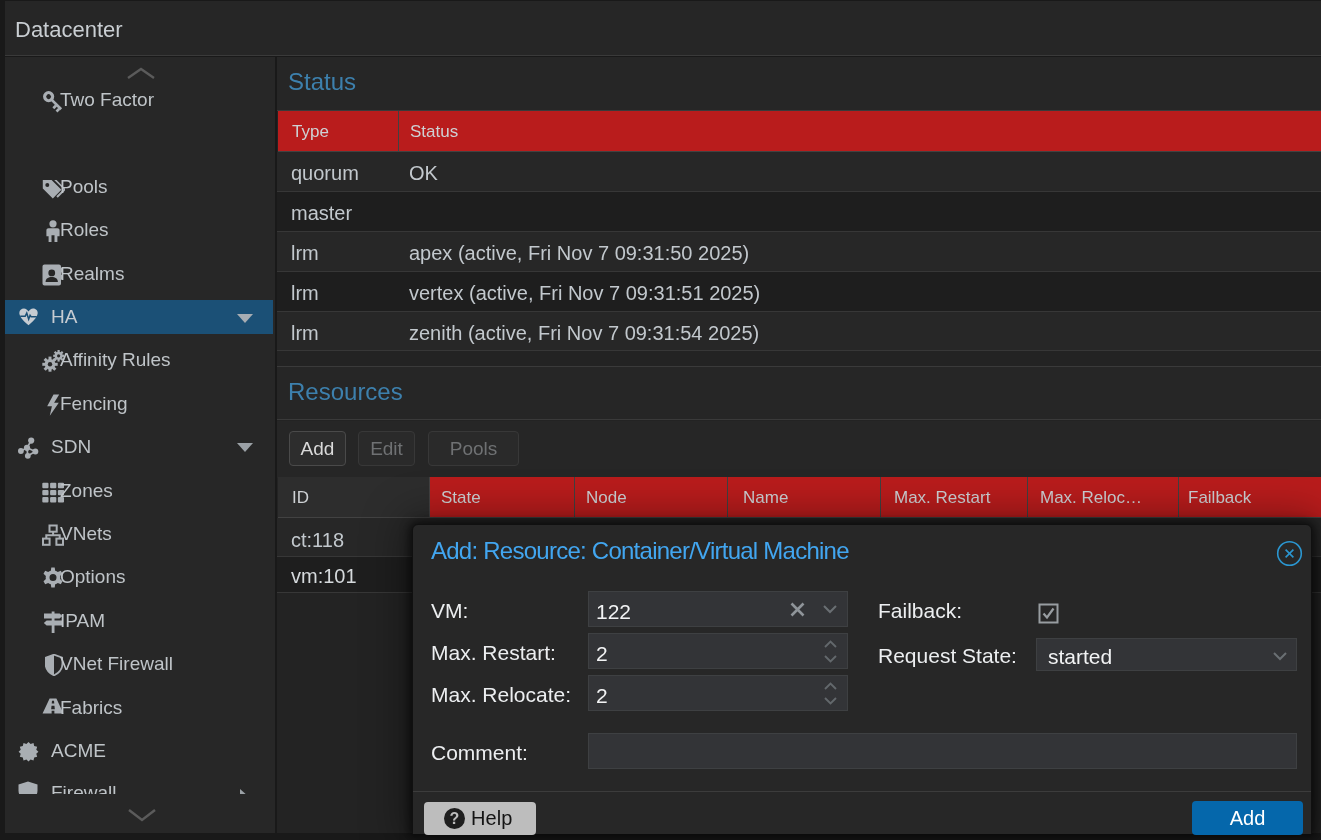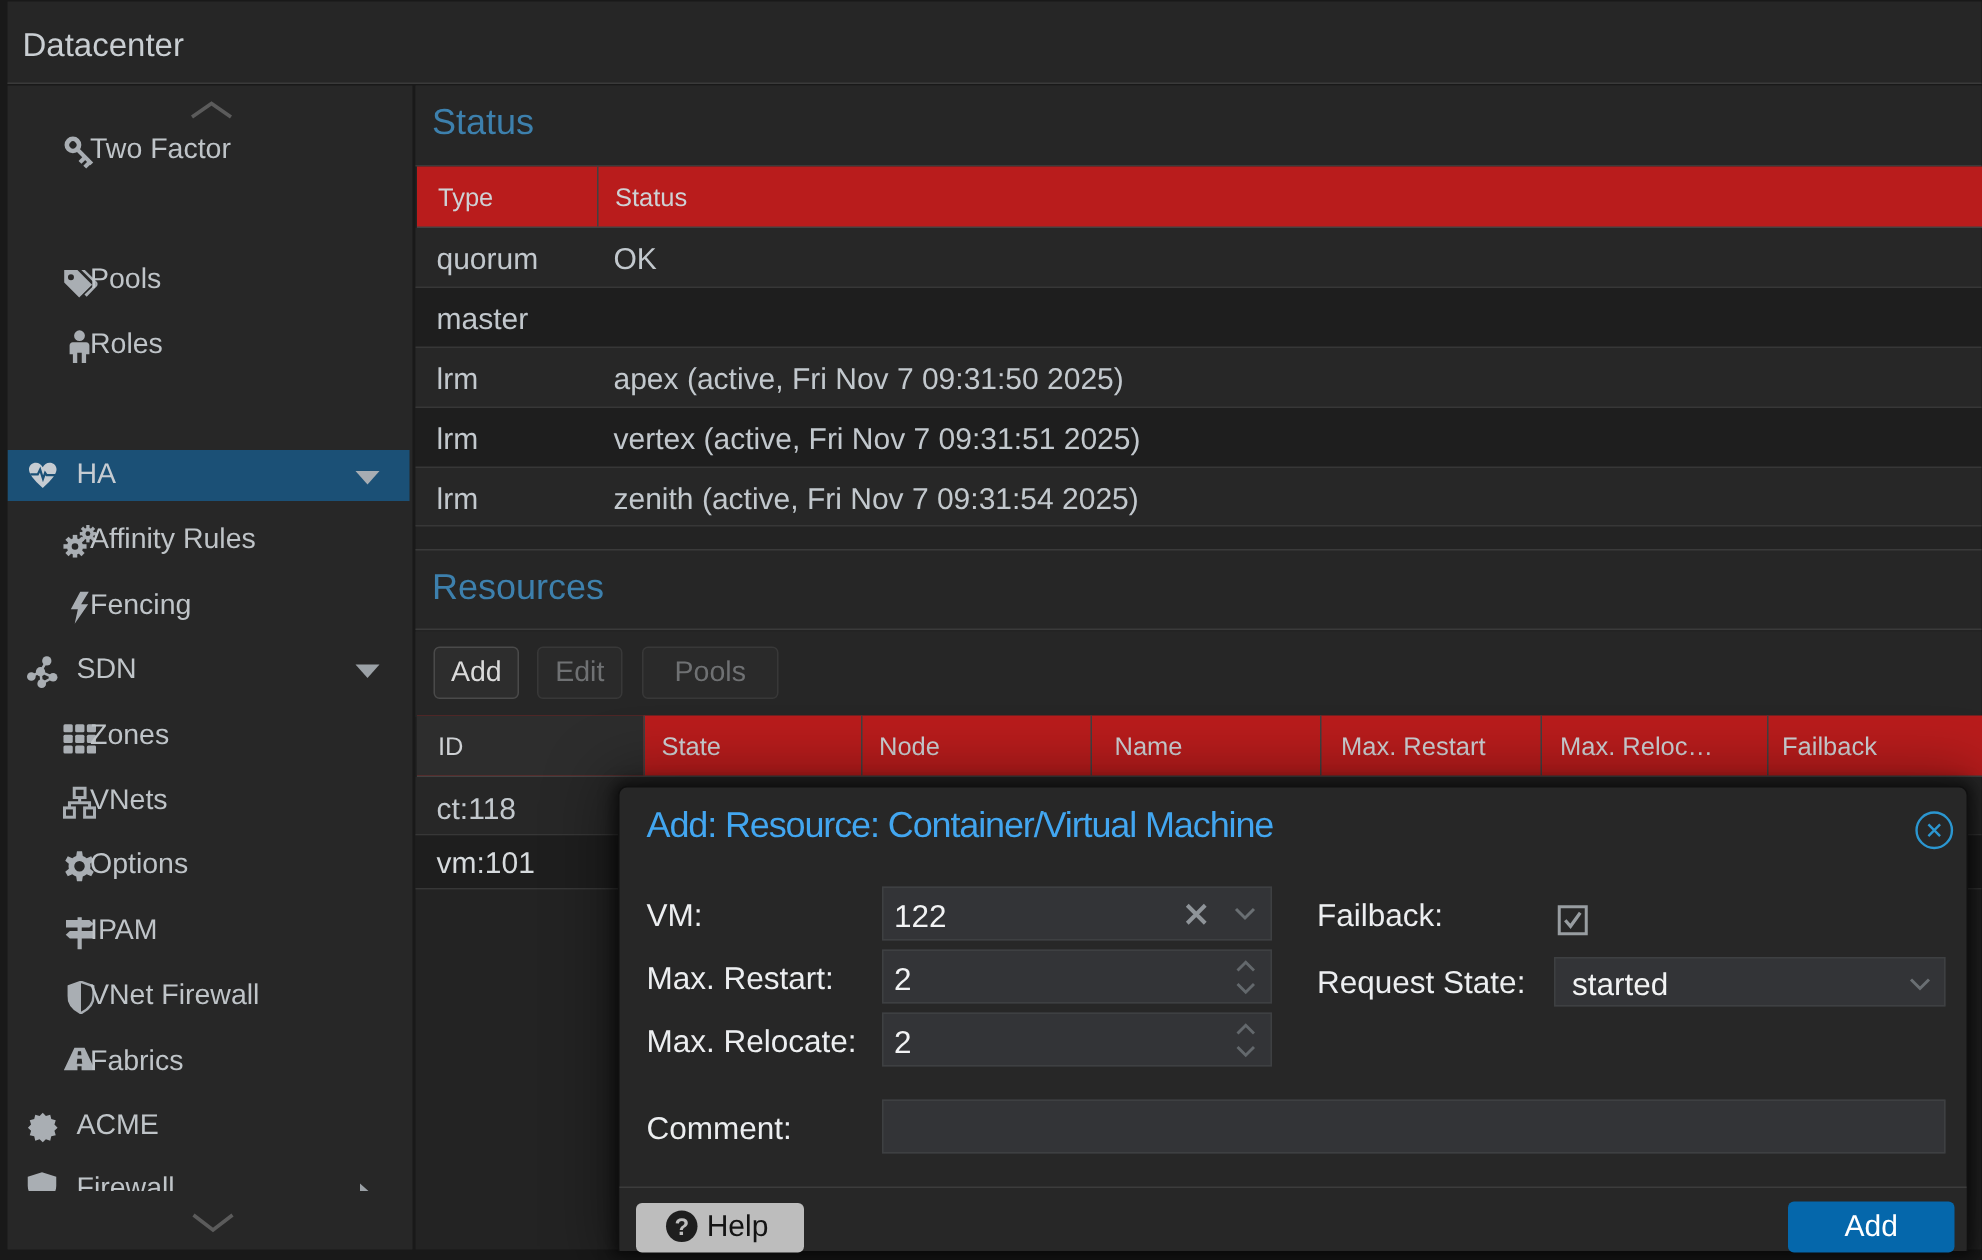--- a/index.html
+++ b/index.html
@@ -78,20 +78,30 @@
 <div class="abs nav" style="top:155px">
       <span class="ic2">
 <svg width="22" height="22" viewBox="0 0 22 22" fill="#a9aeb3">
           <circle cx="11" cy="3.8" r="3.6"></circle>
           <path d="M6.6 8.2 L15.4 8.2 C16.7 8.2 17.6 9.1 17.6 10.4 L17.6 16.2 L15.4 16.2 L15.4 22 L12.5 22 L12.5 15.2 L9.5 15.2 L9.5 22 L6.6 22 L6.6 16.2 L4.4 16.2 L4.4 10.4 C4.4 9.1 5.3 8.2 6.6 8.2 Z"></path>
         </svg>
 </span>
       <span class="txt2">Roles</span>
     </div>
 
+<div class="abs nav" style="top:199px">
+      <span class="ic2">
+<svg width="21" height="22" viewBox="0 0 21 22" fill="#a9aeb3">
+          <path d="M2.5 0.5 L17 0.5 C18.1 0.5 19 1.4 19 2.5 L19 19.5 C19 20.6 18.1 21.5 17 21.5 L2.5 21.5 C1.4 21.5 0.5 20.6 0.5 19.5 L0.5 2.5 C0.5 1.4 1.4 0.5 2.5 0.5 Z M9.75 5.5 A3.4 3.4 0 1 0 9.75 12.3 A3.4 3.4 0 1 0 9.75 5.5 Z M3.6 18 C3.6 14.4 6.4 13 9.75 13 C13.1 13 15.9 14.4 15.9 18 Z" fill-rule="evenodd"></path>
+          <rect x="19" y="4" width="2" height="4.5"></rect>
+          <rect x="19" y="11" width="2" height="4.5"></rect>
+        </svg>
+</span>
+      <span class="txt2">Realms</span>
+    </div>
 
 <div class="abs nav sel" style="top:243px;height:34px;line-height:34px">
       <span class="ic1" style="top:7px">
 <svg width="21" height="20" viewBox="0 0 24 22" fill="#c6ccd2">
           <path d="M12 20.5 C4.5 14 1.5 9.5 1.5 6.3 C1.5 3.2 4 1.2 6.8 1.2 C9 1.2 11 2.7 12 4.8 C13 2.7 15 1.2 17.2 1.2 C20 1.2 22.5 3.2 22.5 6.3 C22.5 9.5 19.5 14 12 20.5 Z"></path>
           <polyline points="2.5,10.2 8.2,10.2 10,6.5 12.2,13.5 13.8,9 15,10.7 21.5,10.7" fill="none" stroke="#1b5076" stroke-width="1.7"></polyline>
         </svg>
 </span>
       <span class="txt1">HA</span>
       <span class="caret" style="border-top-color:#a7adb3"></span>

